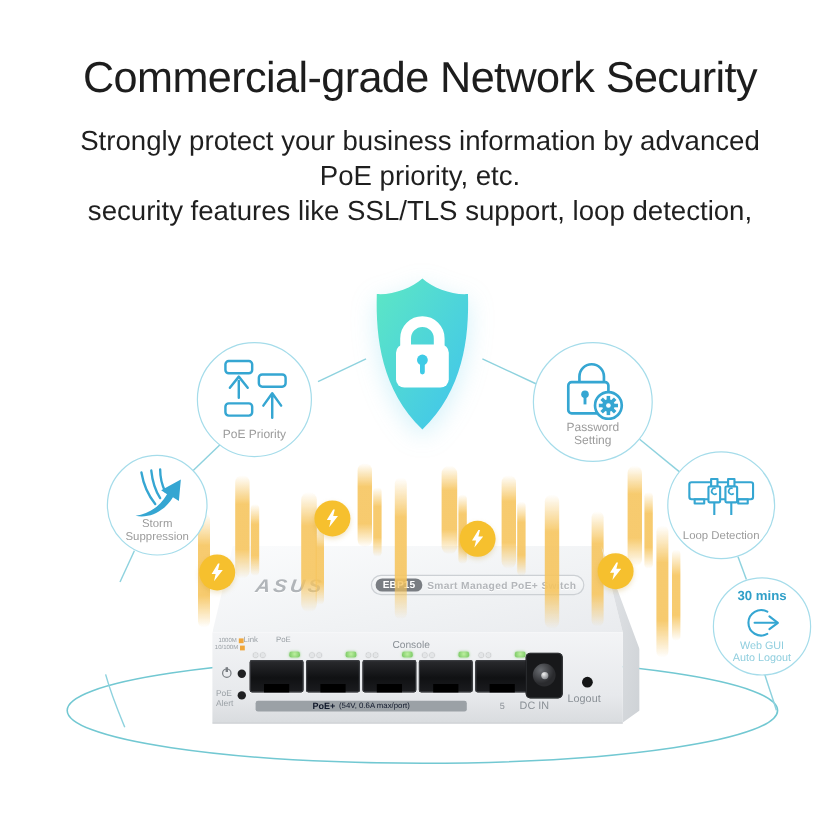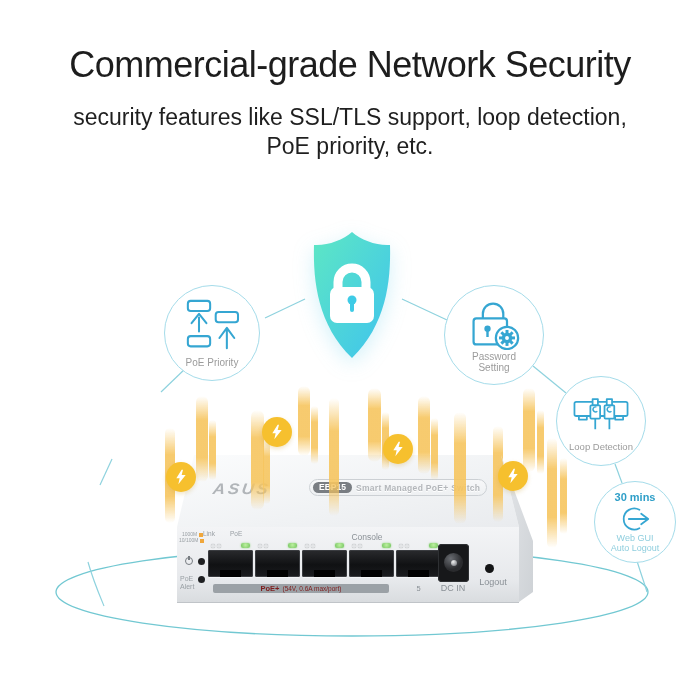--- a/index.html
+++ b/index.html
@@ -66,45 +66,46 @@
               box-shadow:0 0 1px rgba(0,0,0,.4);}
   .port .green{position:absolute;right:3px;top:0;width:9px;height:5px;border-radius:2px;
                background:radial-gradient(circle at 50% 40%, #bdf0a0, #72c45d);box-shadow:0 0 2px #8ed07a;}
   .port .body{position:absolute;left:0;top:9px;width:45px;height:27px;border-radius:2px;
               background:linear-gradient(180deg,#2a2b2e,#101113 55%,#1b1c1f);
               box-shadow:inset 0 0 0 1px #3a3c40,0 1px 0 rgba(255,255,255,.5);}
   .port .body::after{content:"";position:absolute;left:12px;bottom:0;width:21px;height:7px;background:#000;}
   .port .num{position:absolute;left:0;top:43px;width:100%;text-align:center;
              font-size:7.5px;color:#8a9096;}
   .poebar{position:absolute;left:36px;top:57px;width:176px;height:9px;background:#9ba1a6;
-          border-radius:2px;color:#7f1d1d;display:flex;align-items:center;justify-content:center;
+          border-radius:2px;color:#0f172a;display:flex;align-items:center;justify-content:center;
           gap:3px;line-height:9px;}
   .poebar .b1{font-size:7.5px;font-weight:bold;}
   .poebar .b2{font-size:6.5px;}
   .dcin{position:absolute;left:261px;top:17px;width:31px;height:38px;background:#17181a;
         border-radius:4px;box-shadow:inset 0 0 0 1px #2e3033;}
   .dcin::before{content:"";position:absolute;left:6px;top:9px;width:19px;height:19px;border-radius:50%;
         background:radial-gradient(circle at 35% 30%, #6a6d72, #2a2b2e 60%);}
   .dcin::after{content:"";position:absolute;left:12.5px;top:15.5px;width:6px;height:6px;border-radius:50%;
         background:radial-gradient(circle at 35% 30%, #f2f2f2, #8d9094 70%);}
-  .lbl{position:absolute;color:#8a9096;text-align:center;}
+  .lbl{position:absolute;color:#8a9096;}
   .rdot{position:absolute;left:308px;top:37px;width:9px;height:9px;border-radius:50%;background:#141516;}
   
   .f5{font-size:5px;line-height:6px;} .f6{font-size:6.5px;line-height:7px;}
   .f7{font-size:7px;line-height:8px;} .f9{font-size:9px;line-height:10px;}
 </style>
 </head>
 <body>
 
 <div id="stage" style="--circle: #a5dcea; --line: #8ed2de; --ellipse: #72c8d2; --icon: #35a6d2; --accent: #2f9fc8; --lightblue: #8fcede; --bolt: #f6c02e; --shieldTop: #5de7c4; --shieldBot: #3fc3ee;">
 
   <div class="title">Commercial-grade Network Security</div>
   <div class="subtitle">
+    <span>Strongly protect your business information by advanced</span>
+    <span>PoE priority, etc.</span>
     <span>security features like SSL/TLS support, loop detection,</span>
-    <span>PoE priority, etc.</span>
   </div>
 
   <svg class="overlay" width="700" height="700">
     <ellipse cx="352" cy="592" rx="296" ry="44" fill="none" stroke="var(--ellipse)" stroke-width="1.3"></ellipse>
     <line class="link-line" x1="305" y1="299" x2="265" y2="318"></line>
     <line class="link-line" x1="402" y1="299" x2="447" y2="320"></line>
     <line class="link-line" x1="187" y1="367" x2="161" y2="392"></line>
     <line class="link-line" x1="533" y1="366" x2="566" y2="393"></line>
     <line class="link-line" x1="112" y1="459" x2="100" y2="485"></line>
     <line class="link-line" x1="615" y1="464" x2="622" y2="483"></line>
@@ -286,20 +287,34 @@
         </g>
         <circle cx="43" cy="43" r="2.1" fill="#fff"></circle>
       </g>
     </svg>
     <div class="flabel" style="bottom:11px">
       <div>Password</div>
       <div>Setting</div>
     </div>
   </div>
 
+  <div class="fcirc" style="left:89px;top:379px;width:84px;height:84px">
+    <svg class="icon" style="top:8px" width="46" height="46" viewBox="0 0 56 56">
+      <g fill="none" stroke="currentColor" stroke-width="2.4" stroke-linecap="round">
+        <path d="M12,7 C14,19 18,29 26,39"></path>
+        <path d="M22,5 C23,15 26,25 31,33"></path>
+        <path d="M31,4 C31,12 33,20 36,26"></path>
+      </g>
+      <path d="M6,51 C20,49 31,41 38,29 L32,25 L52,14 L50,36 L44,32 C36,45 22,54 6,51 Z" fill="currentColor"></path>
+    </svg>
+    <div class="flabel" style="bottom:9px;font-size:9.5px">
+      <div>Storm</div>
+      <div>Suppression</div>
+    </div>
+  </div>
 
   <div class="fcirc" style="left:556px;top:376px;width:90px;height:90px">
     <svg class="icon" style="top:16px" width="60" height="46" viewBox="0 0 66 52">
       <g fill="none" stroke="currentColor" stroke-width="2" stroke-linejoin="round">
         <rect x="3" y="10" width="60" height="16" rx="2"></rect>
         <rect x="8" y="26" width="9" height="4"></rect>
         <rect x="49" y="26" width="9" height="4"></rect>
         <rect x="23.5" y="7" width="6" height="7" fill="#fff"></rect>
         <rect x="39.5" y="7" width="6" height="7" fill="#fff"></rect>
         <rect x="21" y="14" width="11" height="15" rx="1" fill="#fff"></rect>

